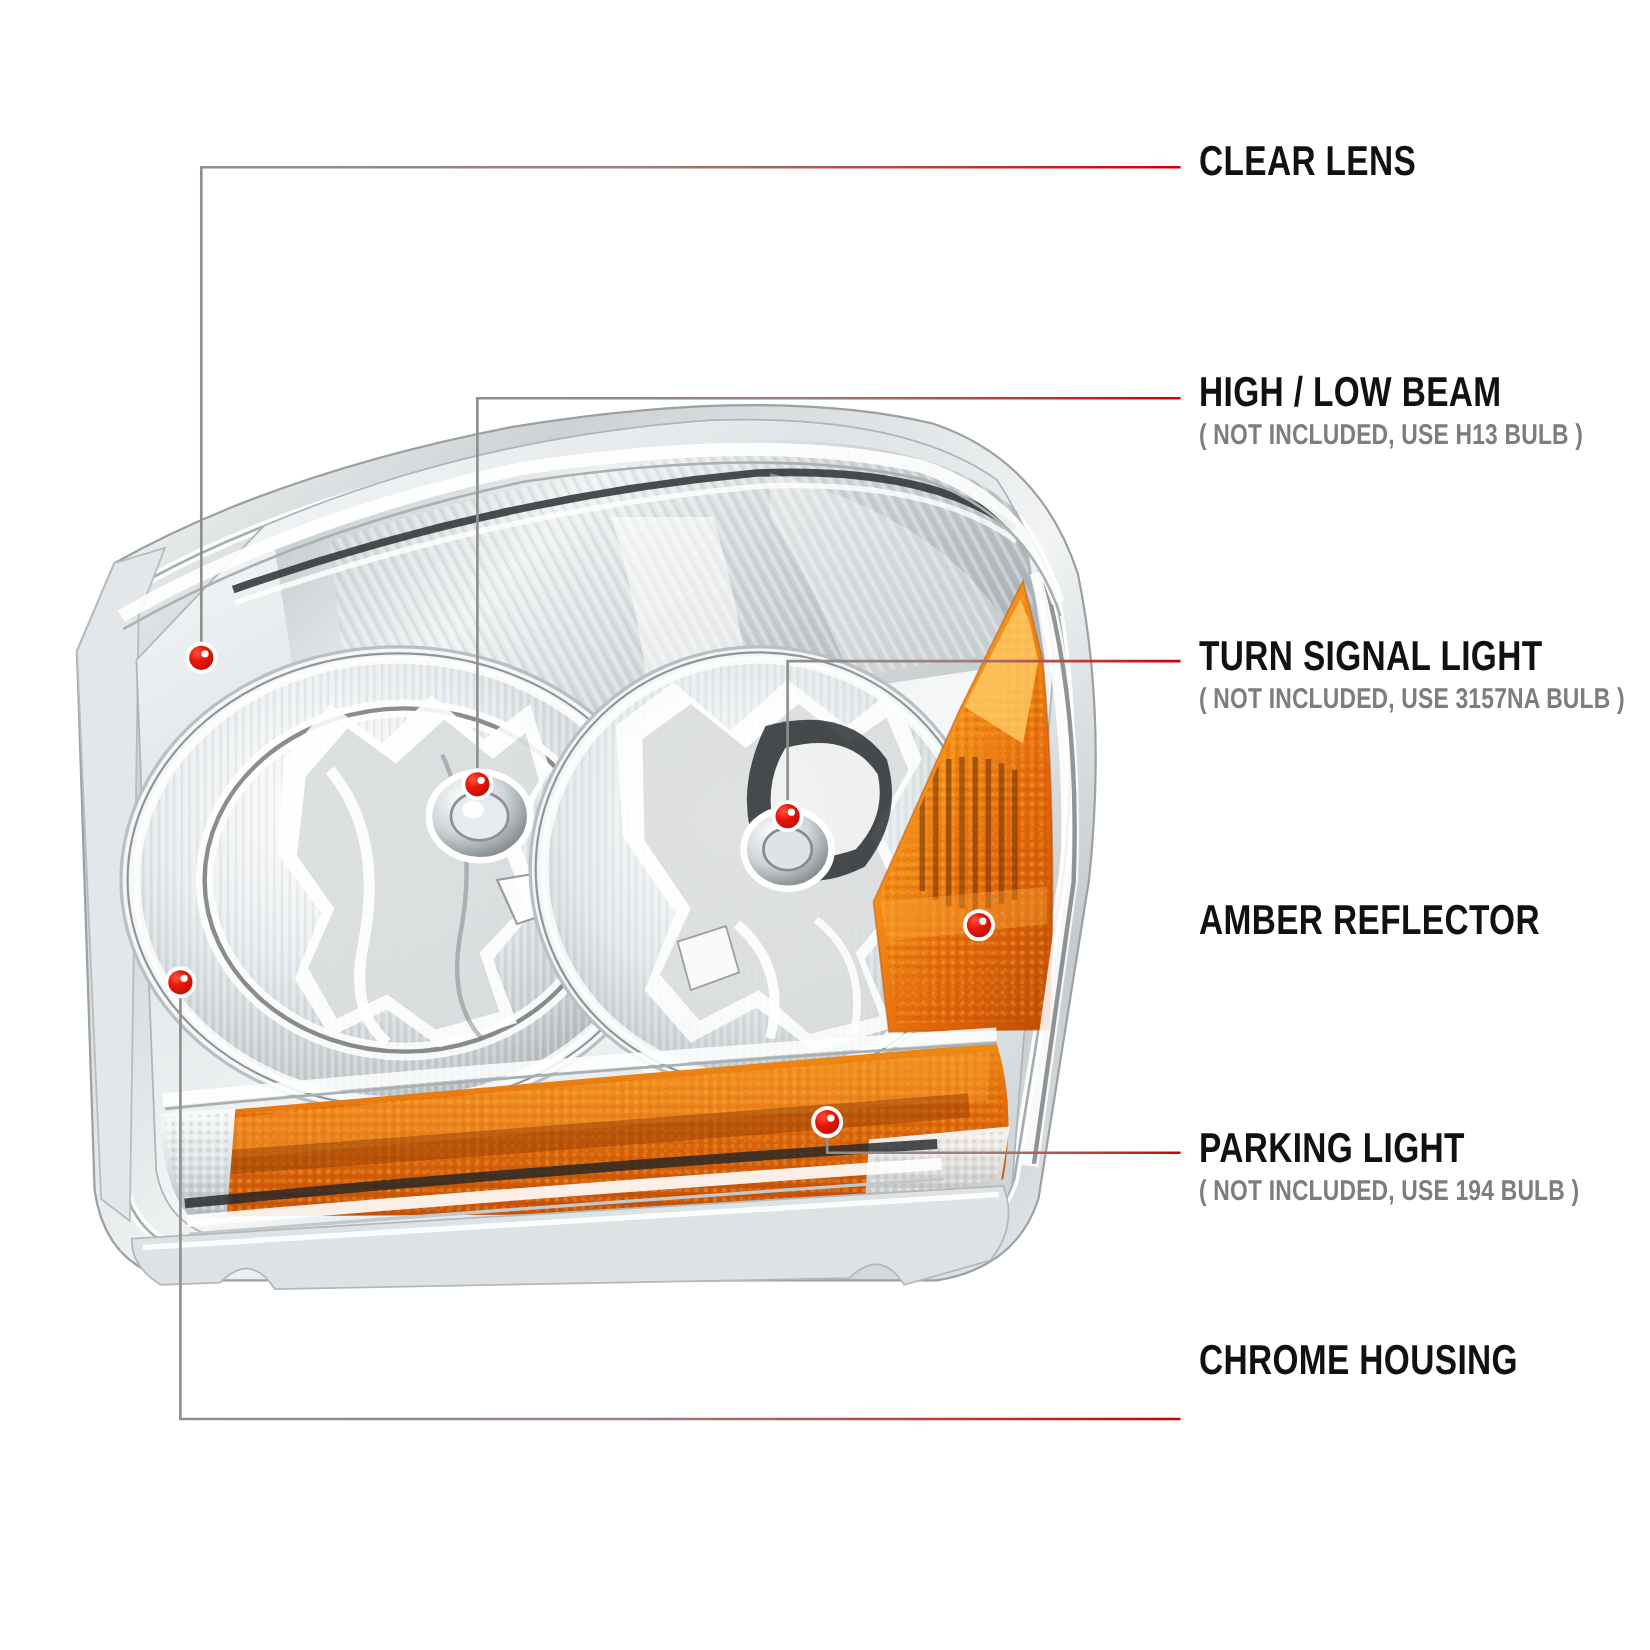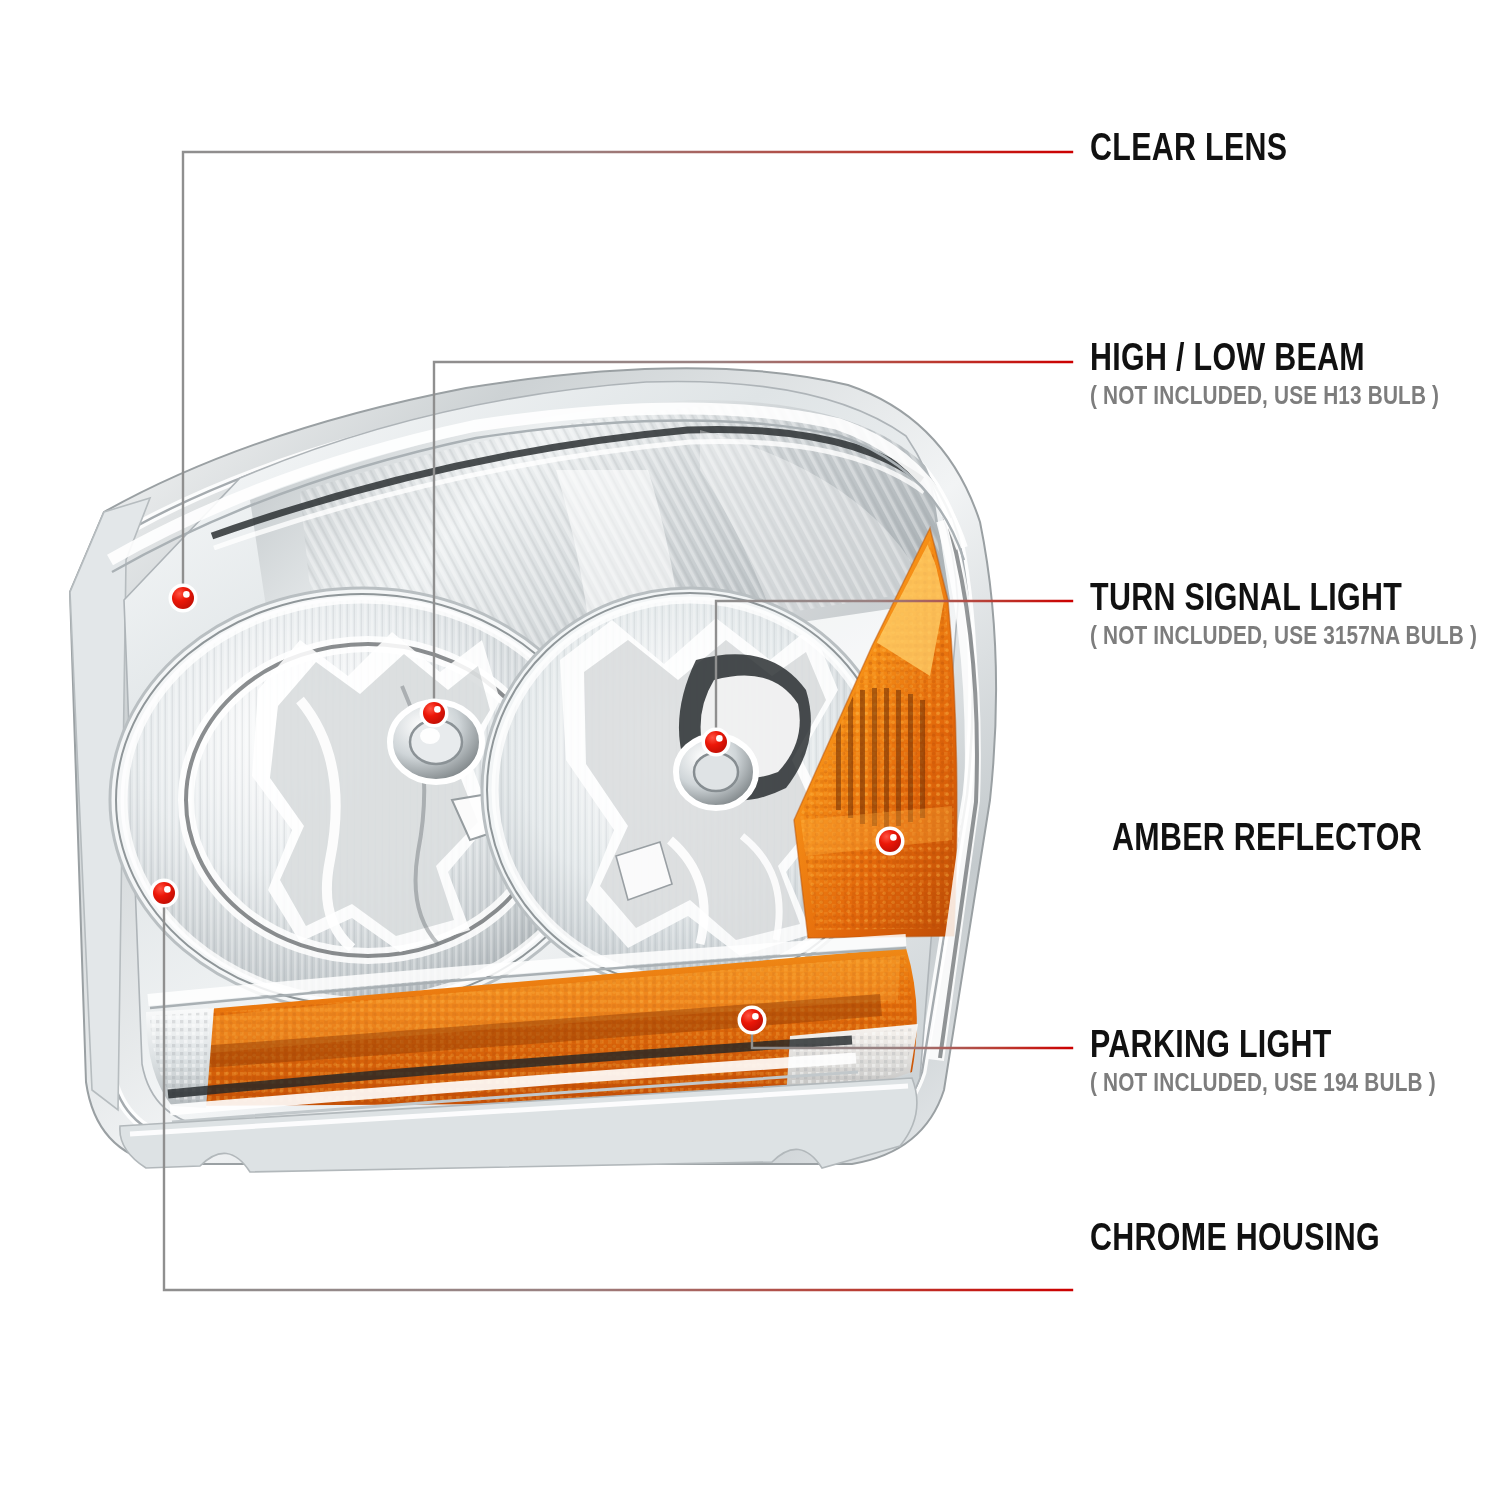--- a/index.html
+++ b/index.html
@@ -370,21 +370,21 @@
         <div class="callout-title">CLEAR LENS</div>
       </div>
       <div class="callout-label" style="left: 1090px; top: 338px;">
         <div class="callout-title">HIGH / LOW BEAM</div>
         <div class="callout-sub">( NOT INCLUDED, USE  H13  BULB )</div>
       </div>
       <div class="callout-label" style="left: 1090px; top: 578px;">
         <div class="callout-title">TURN SIGNAL LIGHT</div>
         <div class="callout-sub">( NOT INCLUDED, USE  3157NA  BULB )</div>
       </div>
-      <div class="callout-label" style="left: 1090px; top: 818px; margin-left: 22px;">
+      <div class="callout-label" style="left: 1090px; top: 818px;">
         <div class="callout-title">AMBER REFLECTOR</div>
       </div>
       <div class="callout-label" style="left: 1090px; top: 1025px;">
         <div class="callout-title">PARKING LIGHT</div>
         <div class="callout-sub">( NOT INCLUDED, USE  194  BULB )</div>
       </div>
       <div class="callout-label" style="left: 1090px; top: 1218px;">
         <div class="callout-title">CHROME HOUSING</div>
       </div>
     </div>

